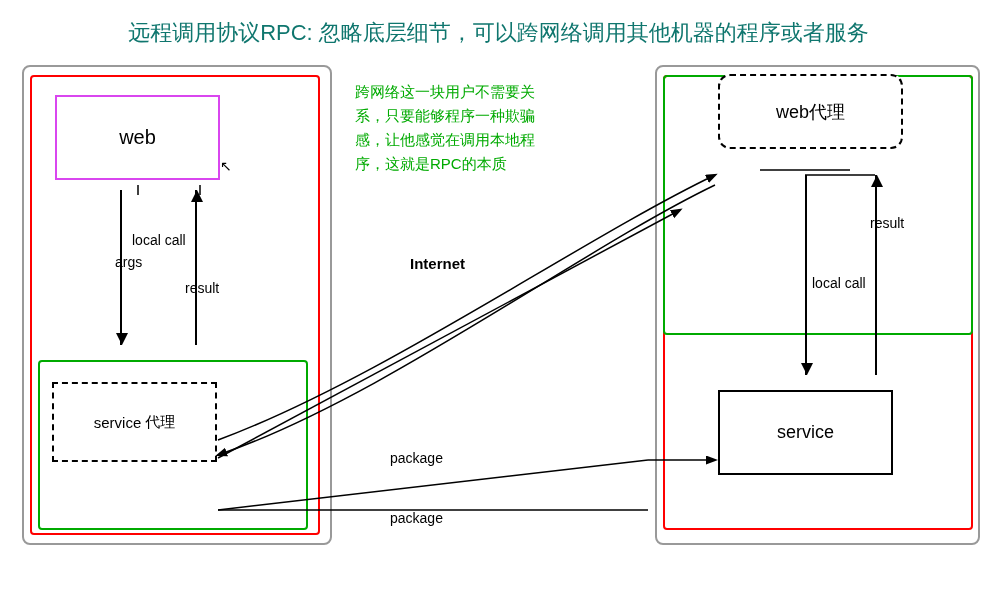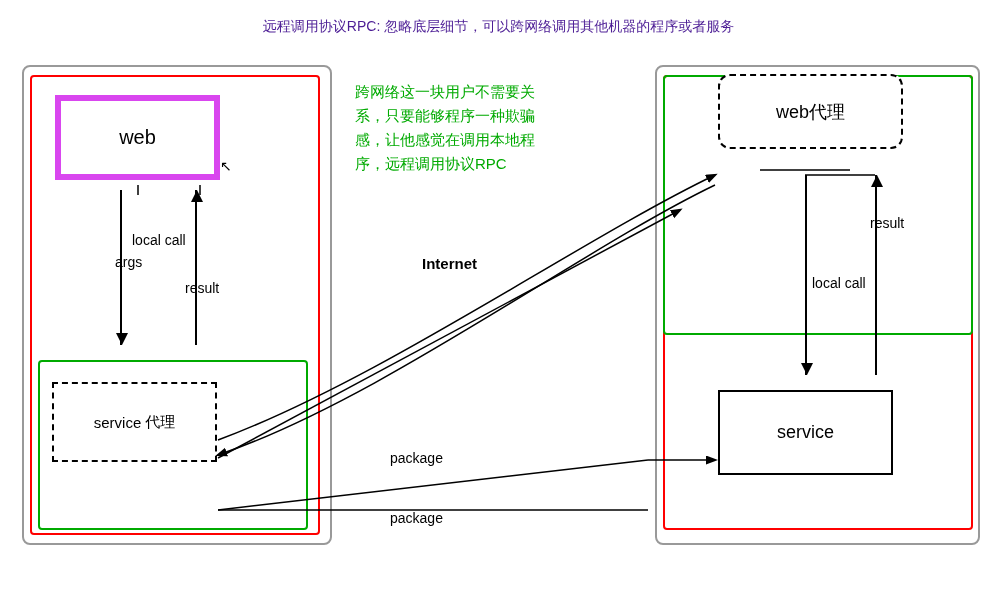--- a/index.html
+++ b/index.html
@@ -10,22 +10,22 @@
       font-family: 'SimSun', 'Microsoft YaHei', Arial, sans-serif;
       position: relative;
       overflow: hidden;
     }
 
     .main-title {
       position: absolute;
       top: 18px;
       left: 0; right: 0;
       text-align: center;
-      font-size: 14px;
-      color: #4c1d95;
+      font-size: 22px;
+      color: #0f766e;
     }
 
     
     .left-machine {
       position: absolute;
       top: 65px;
       left: 22px;
       width: 310px;
       height: 480px;
       border: 2px solid #999;
@@ -54,21 +54,21 @@
       border-radius: 4px;
     }
 
     
     .left-web-box {
       position: absolute;
       top: 95px;
       left: 55px;
       width: 165px;
       height: 85px;
-      border: 6px solid #d946ef;
+      border: 2px solid #d946ef;
       display: flex;
       align-items: center;
       justify-content: center;
       font-size: 20px;
       background: #fff;
     }
 
     
     .left-service-box {
       position: absolute;
@@ -295,21 +295,20 @@
     }
 
     
     .label-internet {
       position: absolute;
       top: 255px;
       left: 410px;
       font-size: 15px;
       font-weight: bold;
       color: #000;
-      margin-left: 12px;
     }
 
     
     .svg-arrows {
       position: absolute;
       top: 0;
       left: 0;
       width: 997px;
       height: 595px;
       pointer-events: none;
@@ -330,21 +329,21 @@
       align-items: center;
       gap: 4px;
       font-size: 15px;
     }
   </style>
 </head>
 <body>
 
 <div class="main-title">远程调用协议RPC: 忽略底层细节，可以跨网络调用其他机器的程序或者服务</div>
 
-<div class="green-text">跨网络这一块用户不需要关系，只要能够程序一种欺骗感，让他感觉在调用本地程序，远程调用协议RPC</div>
+<div class="green-text">跨网络这一块用户不需要关系，只要能够程序一种欺骗感，让他感觉在调用本地程序，这就是RPC的本质</div>
 
 <div class="label-internet">Internet</div>
 
 <div class="left-machine"></div>
 
 <div class="left-red-box"></div>
 
 <div class="left-green-box"></div>
 
 <div class="left-web-box">web</div>

